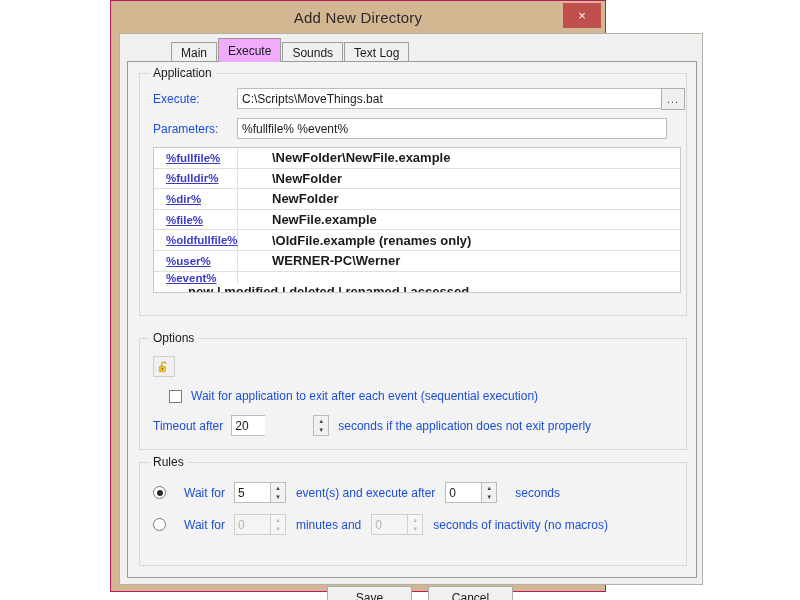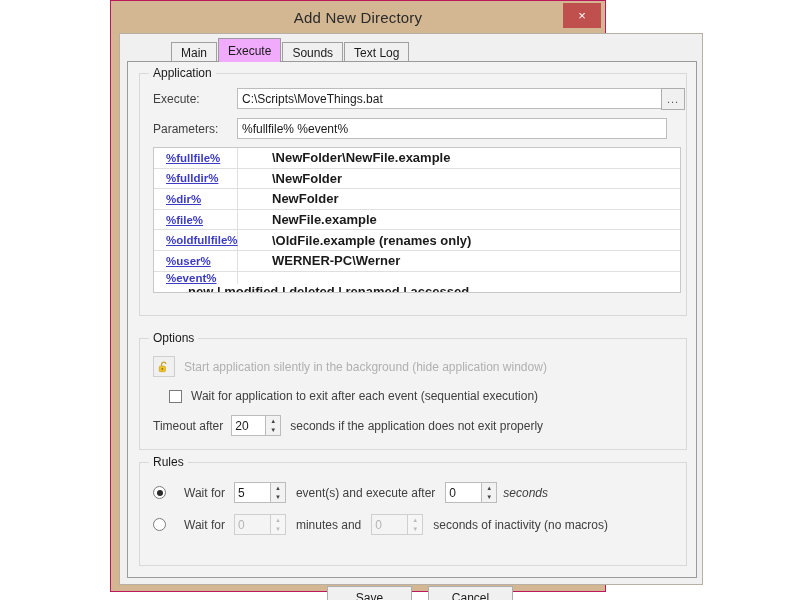--- a/index.html
+++ b/index.html
@@ -52,21 +52,21 @@
     position:absolute;left:7px;top:28px;width:570px;height:516px;
     background:#f3f3f3;border:1px solid #9a9a9a;border-top:none;box-sizing:border-box;
   }
   
   .group{position:absolute;border:1px solid #d8d8d8;box-sizing:border-box;}
   .group-title{
     position:absolute;top:-8px;left:9px;background:#f3f3f3;
     padding:0 4px;font-size:12px;color:#1a1a1a;
   }
   
-  .lbl{position:absolute;font-size:12px;color:#404040;white-space:nowrap;}
+  .lbl{position:absolute;font-size:12px;color:#1d4ed8;white-space:nowrap;}
   .txt{
     position:absolute;box-sizing:border-box;background:#fff;
     border:1px solid #bcbcbc;font-family:"Liberation Sans",sans-serif;
     font-size:12px;color:#1a1a1a;padding:0 4px;line-height:20px;height:21px;margin-left:12px;
   }
   .browse{
     position:absolute;box-sizing:border-box;width:24px;height:22px;
     background:#f0f0f0;border:1px solid #adadad;
     display:flex;align-items:center;justify-content:center;
     font-size:11px;color:#555;letter-spacing:1px;cursor:pointer;
@@ -201,31 +201,30 @@
       </div>
 
       <div class="row" style="left:25px;top:294px;">
         <div class="lockbtn">
           <svg width="14" height="14" viewBox="0 0 16 16" aria-hidden="true">
             <path d="M5.2 7.2V4.9a2.6 2.6 0 0 1 5.1-.5" fill="none" stroke="#c9a227" stroke-width="1.5"></path>
             <rect x="2.6" y="7.1" width="7" height="6.2" rx="1" fill="#f2c21c" stroke="#c9a227" stroke-width=".8"></rect>
             <circle cx="6.1" cy="10.2" r="1" fill="#8a6d12"></circle>
           </svg>
         </div>
-        <span class="lbl dim" style="position:static;margin-left:9px;">Start application silently in the background (hide application window)</span>
       </div>
 
       <div class="row" style="left:41px;top:327px;">
         <div class="chk"></div>
         <span class="lbl" style="position:static;margin-left:9px;">Wait for application to exit after each event (sequential execution)</span>
       </div>
 
       <div class="row" style="left:25px;top:353px;">
         <span class="lbl" style="position:static;">Timeout after</span>
-        <span class="spin" style="margin-left:8px;">
+        <span class="spin" style="margin-left:8px;gap:48px;">
           <input style="width: 34px;" value="20">
           <span class="arrows">
             <div>▲</div>
             <div>▼</div>
           </span>
         </span>
         <span class="lbl" style="position:static;margin-left:9px;">seconds if the application does not exit properly</span>
       </div>
 
       <div class="group" style="left:11px;top:400px;width:548px;height:104px;">
@@ -243,21 +242,21 @@
           </span>
         </span>
         <span class="lbl" style="position:static;margin-left:10px;">event(s) and execute after</span>
         <span class="spin" style="margin-left:10px;">
           <input style="width: 36px;" value="0">
           <span class="arrows">
             <div>▲</div>
             <div>▼</div>
           </span>
         </span>
-        <span class="lbl" style="position:static;margin-left:6px;font-style:italic;">seconds</span>
+        <span class="lbl" style="position:static;margin-left:18px;">seconds</span>
       </div>
 
       <div class="row" style="left:25px;top:452px;">
         <div class="radio"></div>
         <span class="lbl" style="position:static;margin-left:18px;">Wait for</span>
         <span class="spin dis" style="margin-left:9px;">
           <input style="width: 36px;" disabled="" value="0">
           <span class="arrows">
             <div>▲</div>
             <div>▼</div>

